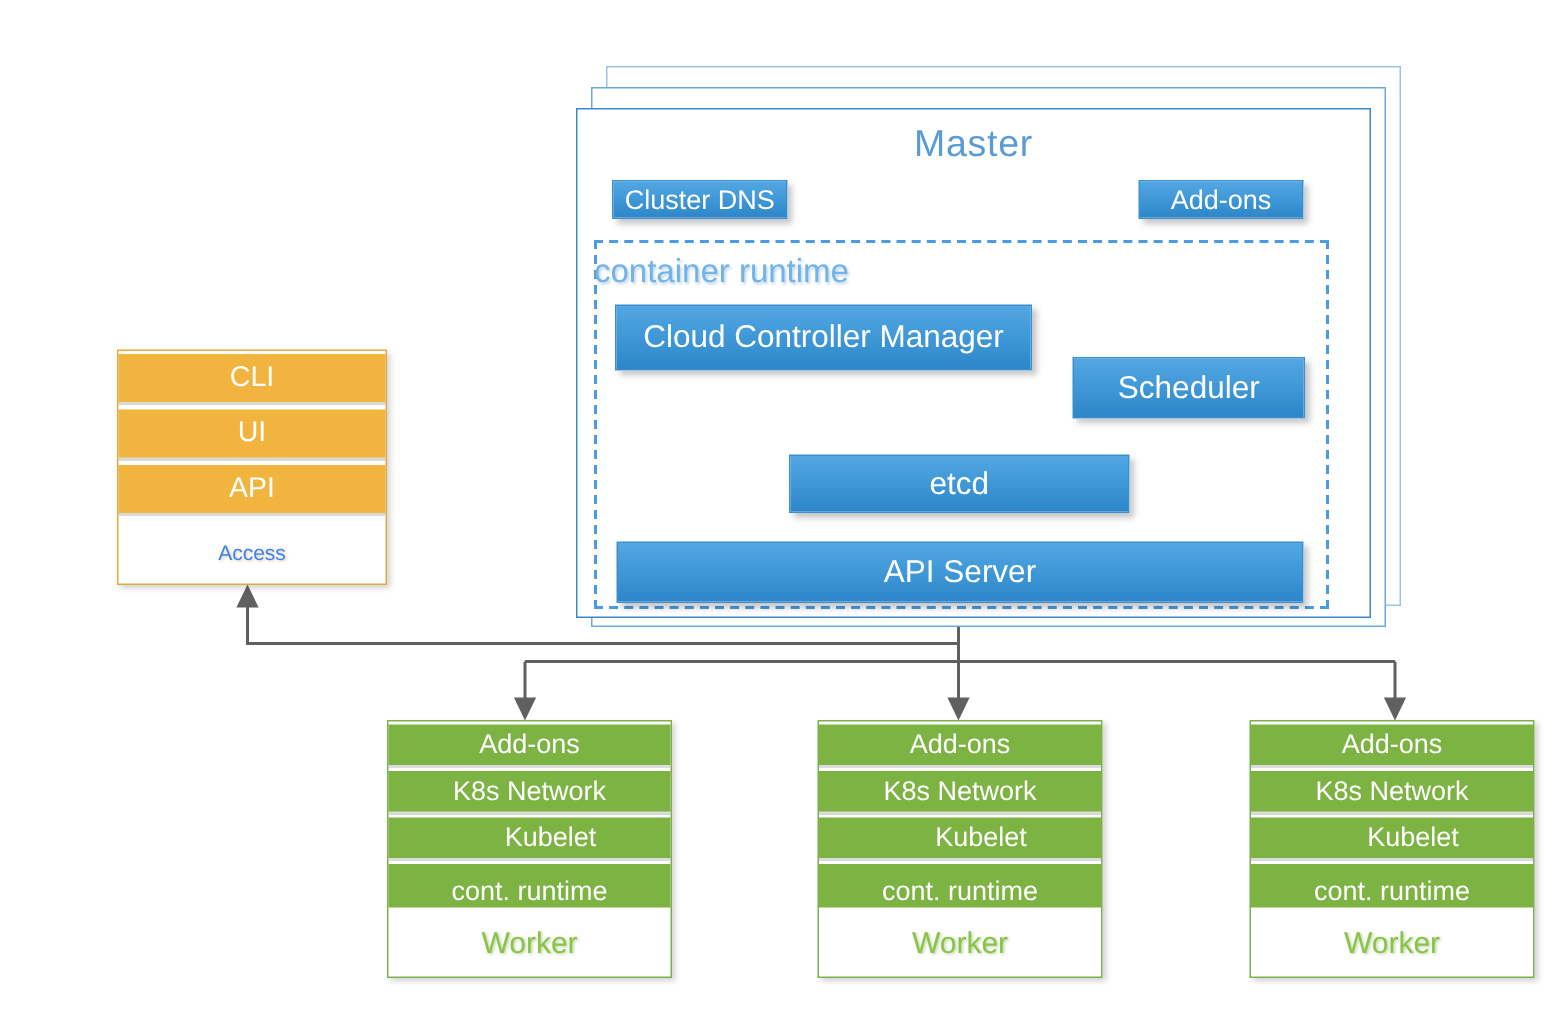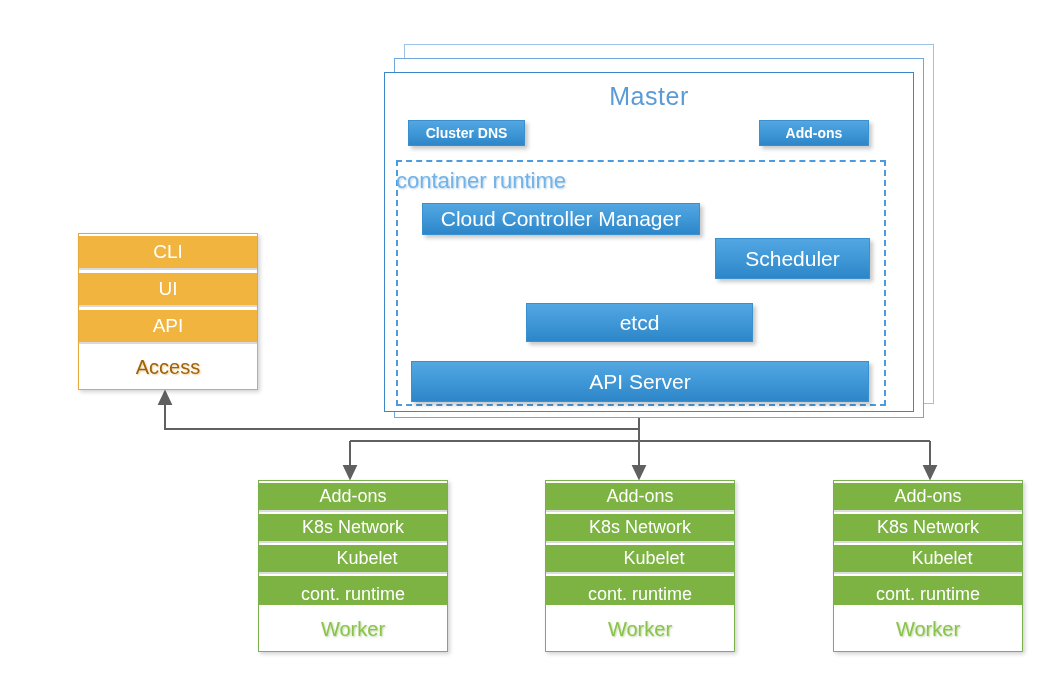--- a/index.html
+++ b/index.html
@@ -65,21 +65,21 @@
     position: absolute;
     box-sizing: border-box;
     background: linear-gradient(to bottom, #53A7E2 0%, #4199D8 45%, #2D86C8 100%);
     color: #ffffff;
     display: flex;
     align-items: center;
     justify-content: center;
     box-shadow: 3px 3px 4px rgba(0,0,0,0.22);
     border: 1px solid #3A90CE;
   }
-  .blue-box.small { font-size: 14px; font-weight: bold; }
+  .blue-box.small { font-size: 18px; }
   .blue-box.big { font-size: 21px; }
 
   
   .access-wrap {
     position: absolute;
     left: 78px;
     top: 233px;
     width: 180px;
     height: 157px;
     border: 1px solid #E3A93C;
@@ -106,22 +106,22 @@
   .orange-row.r2 { top: 76px; }
   .access-label {
     position: absolute;
     left: 0;
     top: 112px;
     width: 100%;
     height: 43px;
     display: flex;
     align-items: center;
     justify-content: center;
-    font-size: 20px;
-    color: #a16207;
+    font-size: 14px;
+    color: #3b82f6;
     text-shadow: 1px 1px 2px rgba(200,160,70,0.55);
   }
 
   
   .worker-wrap {
     position: absolute;
     top: 480px;
     width: 190px;
     height: 172px;
     border: 1px solid #7AB14A;
@@ -206,21 +206,21 @@
   <div class="blue-box small" style="left:408px; top:120px; width:117px; height:26px;">
     <span>Cluster DNS</span>
   </div>
   <div class="blue-box small" style="left:759px; top:120px; width:110px; height:26px;">
     <span>Add-ons</span>
   </div>
 
   <div class="runtime-box"></div>
   <div class="runtime-title">container runtime</div>
 
-  <div class="blue-box big" style="left:410px; top:203px; width:278px; height:32px;margin-left:12px;">
+  <div class="blue-box big" style="left:410px; top:203px; width:278px; height:44px;">
     <span>Cloud Controller Manager</span>
   </div>
 
 
   <div class="blue-box big" style="left:526px; top:303px; width:227px; height:39px;">
     <span>etcd</span>
   </div>
 
   <div class="blue-box big" style="left:715px; top:238px; width:155px; height:41px;">
     <span>Scheduler</span>

